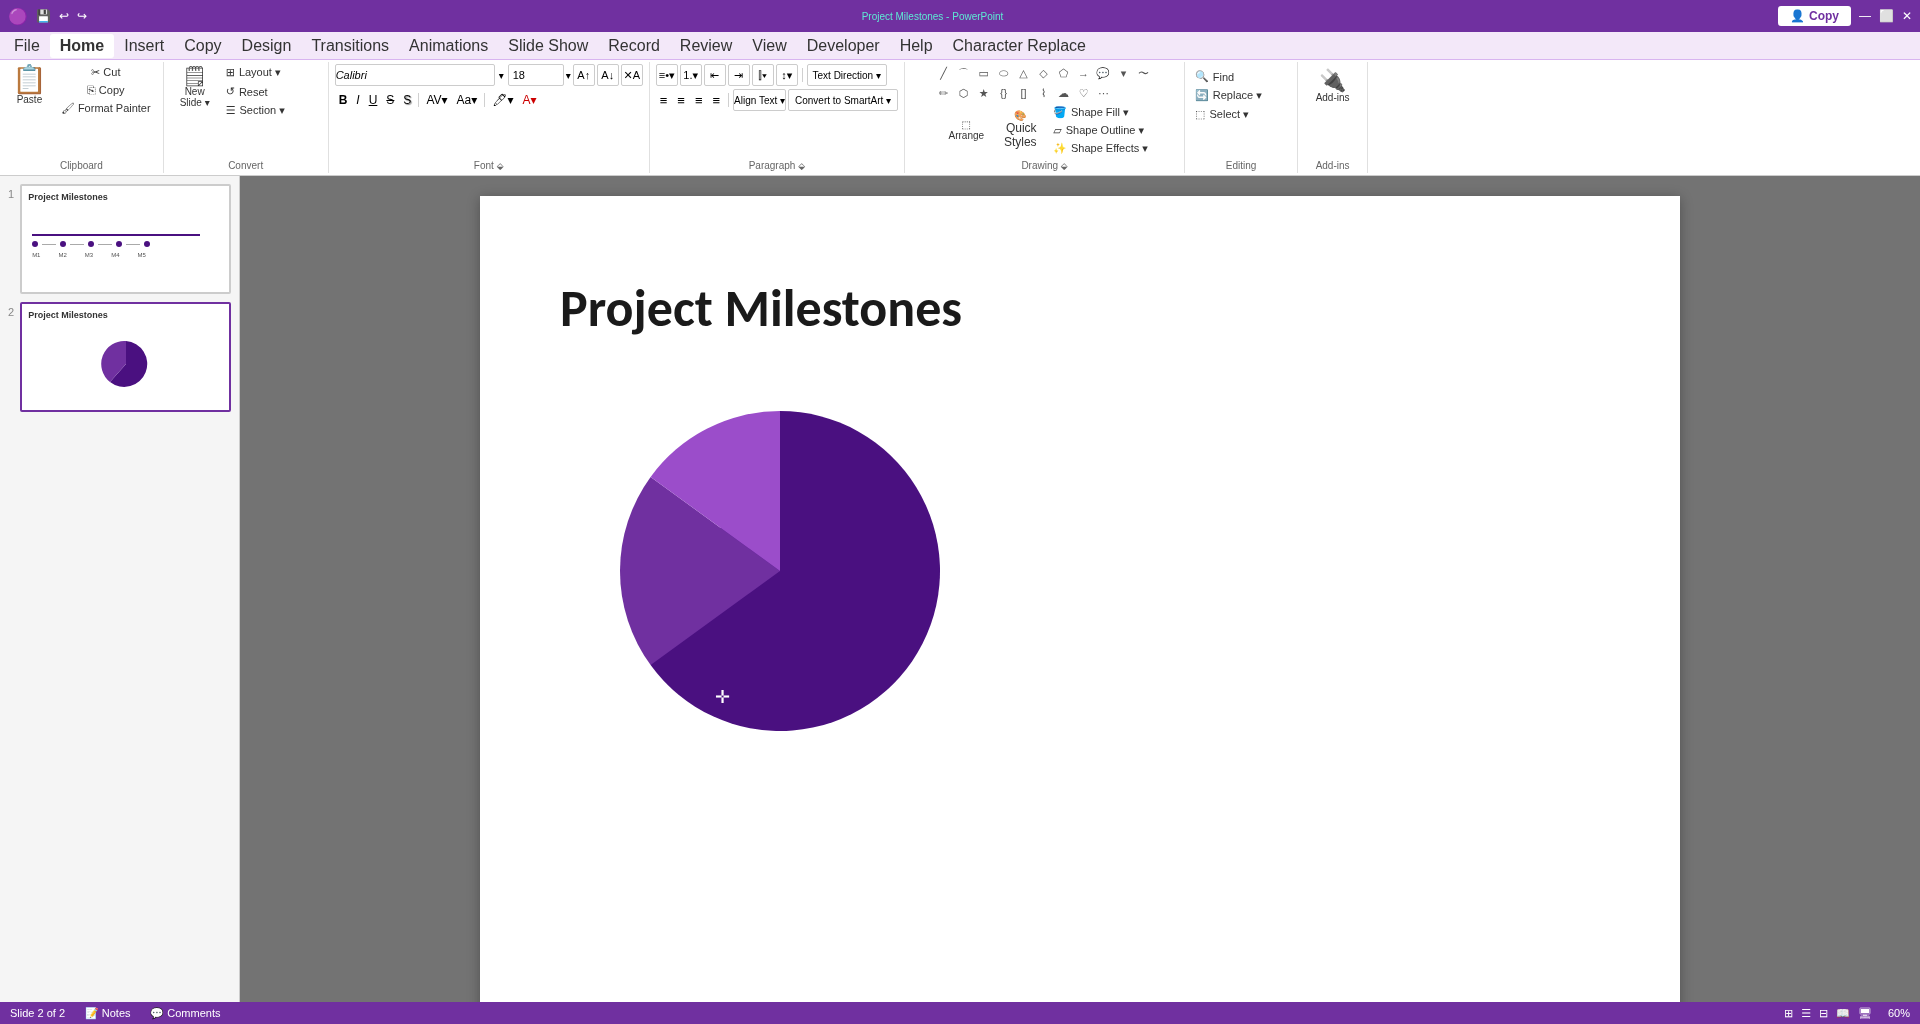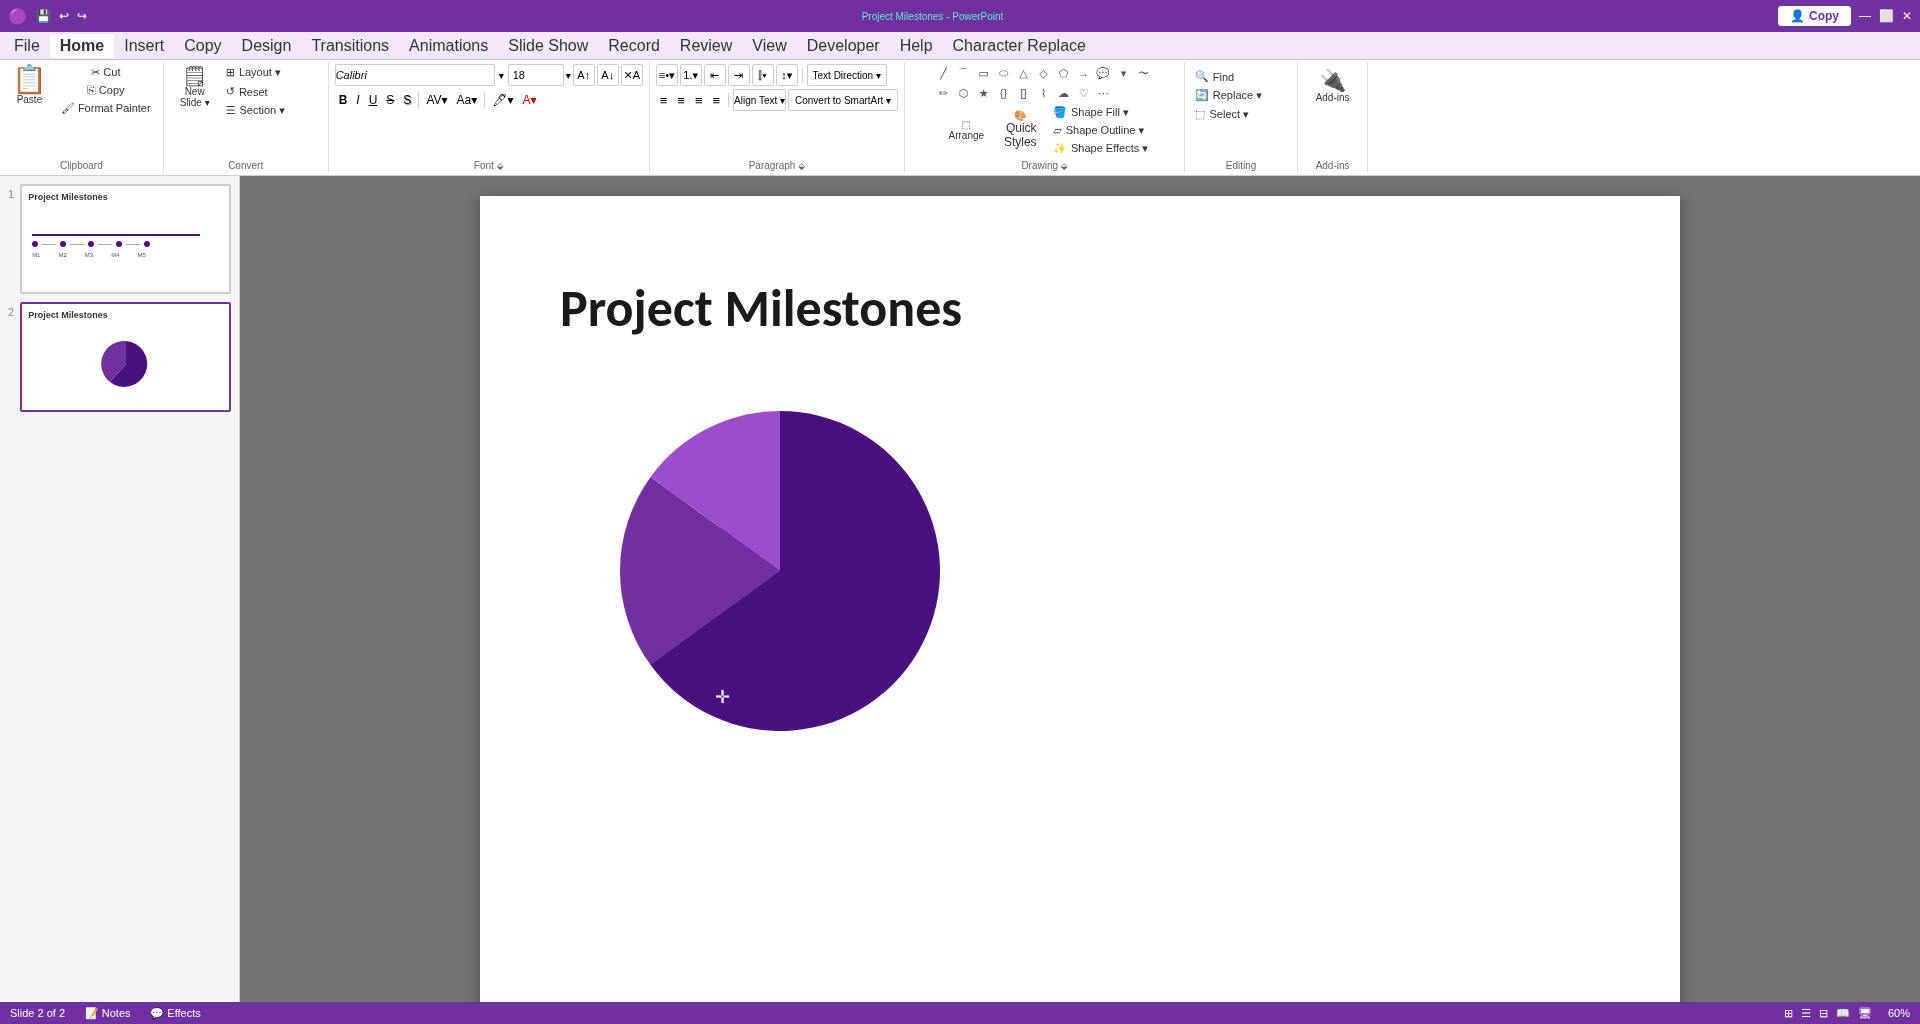--- a/index.html
+++ b/index.html
@@ -508,21 +508,21 @@
       </svg>
 
       <div style="position:absolute; top:490px; left:235px; font-size:18px; color:white; pointer-events:none;">✛</div>
     </div>
   </div>
 </div>
 
 <div class="status-bar">
   <span>Slide 2 of 2</span>
   <span style="margin-left:20px;text-align:center;">📝 Notes</span>
-  <span style="margin-left:20px;">💬 Effects</span>
+  <span style="margin-left:20px;">💬 Comments</span>
   <span style="flex:1;"></span>
   <span>⊞</span>
   <span style="margin-left:8px;">☰</span>
   <span style="margin-left:8px;">⊟</span>
   <span style="margin-left:8px;">📖</span>
   <span style="margin-left:8px;">🖥</span>
   <span style="margin-left:16px;">60%</span>
 </div>
 
 </body></html>

